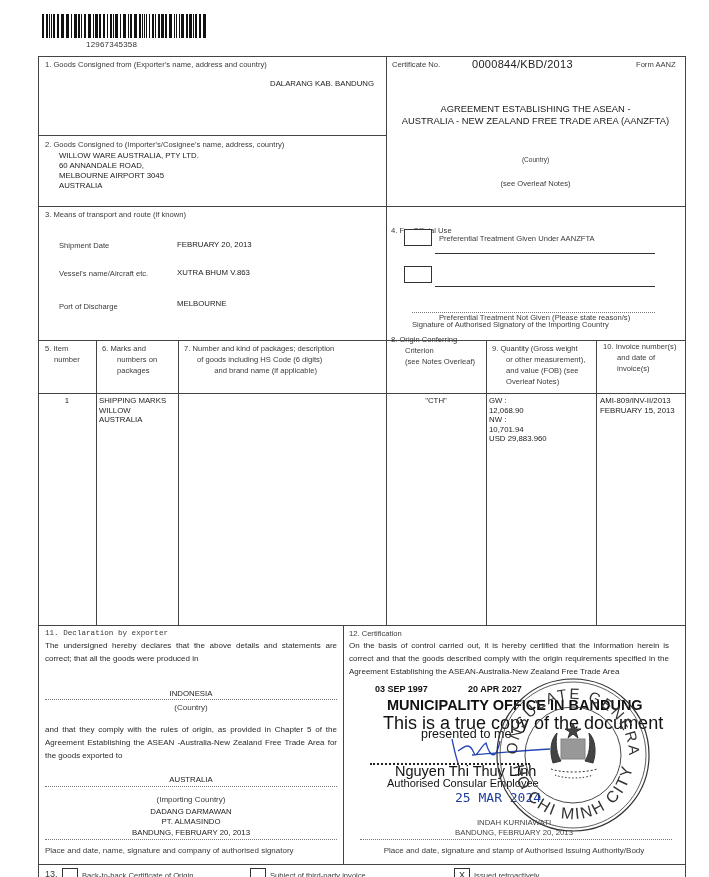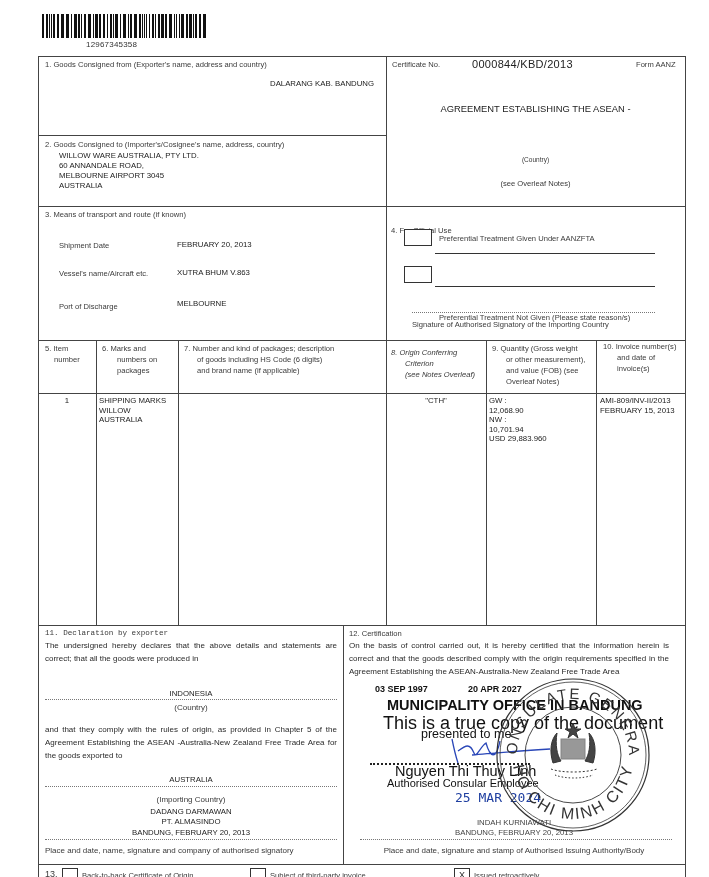--- a/index.html
+++ b/index.html
@@ -100,20 +100,21 @@
 </div>
 
 <div class="t lbl" style="left:45px; top:60px;">1.  Goods Consigned from (Exporter's name, address and country)</div>
 <div class="t val" style="left:270px; top:79px;">DALARANG KAB. BANDUNG</div>
 
 <div class="t lbl" style="left:392px; top:60px;">Certificate No.</div>
 <div class="t cert-no" style="left:472px; top:58px;">0000844/KBD/2013</div>
 <div class="t lbl" style="left:636px; top:60px;">Form AANZ</div>
 <div class="t title" style="left:386px; top:79px;margin-top:24px;">
   <div>AGREEMENT ESTABLISHING THE ASEAN -</div>
+  <div>AUSTRALIA - NEW ZEALAND FREE TRADE AREA (AANZFTA)</div>
 </div>
 <div class="t lbl center" style="left:386px; width:299px; top:156px; font-size:6.5px;">(Country)</div>
 <div class="t lbl center" style="left:386px; width:299px; top:179px;">(see Overleaf Notes)</div>
 
 <div class="t lbl" style="left:45px; top:140px;">2.  Goods Consigned to (Importer's/Cosignee's name, address, country)</div>
 <div class="t val" style="left:59px; top:151px; line-height:10px;">
   <div>WILLOW WARE AUSTRALIA, PTY LTD.</div>
   <div>60 ANNANDALE ROAD,</div>
   <div>MELBOURNE AIRPORT 3045</div>
   <div>AUSTRALIA</div>
@@ -142,23 +143,23 @@
   <div style="padding-left:9px;">number</div>
 </div>
 <div class="t lbl" style="left:102px; top:343px; line-height:11px;">
   <div>6.  Marks and</div>
   <div style="padding-left:15px;">numbers on</div>
   <div style="padding-left:15px;">packages</div>
 </div>
 <div class="t lbl" style="left:184px; top:343px; line-height:11px;">
   <div>7.  Number and kind of packages; description</div>
   <div style="padding-left:13px;">of goods including HS Code (6 digits)</div>
-  <div style="padding-left:13px;">and brand name (if applicable)</div>
-</div>
-<div class="t lbl" style="left:391px; top:347px; line-height:11px;font-style:italic;">
+  <div style="padding-left:13px;text-align:center;">and brand name (if applicable)</div>
+</div>
+<div class="t lbl" style="left:391px; top:334px; line-height:11px;">
   <div>8.  Origin Conferring</div>
   <div style="padding-left:14px;">Criterion</div>
   <div style="padding-left:14px;">(see Notes Overleaf)</div>
 </div>
 <div class="t lbl" style="left:492px; top:343px; line-height:11px;">
   <div>9.  Quantity (Gross weight</div>
   <div style="padding-left:14px;">or other measurement),</div>
   <div style="padding-left:14px;">and value (FOB) (see</div>
   <div style="padding-left:14px;">Overleaf Notes)</div>
 </div>

